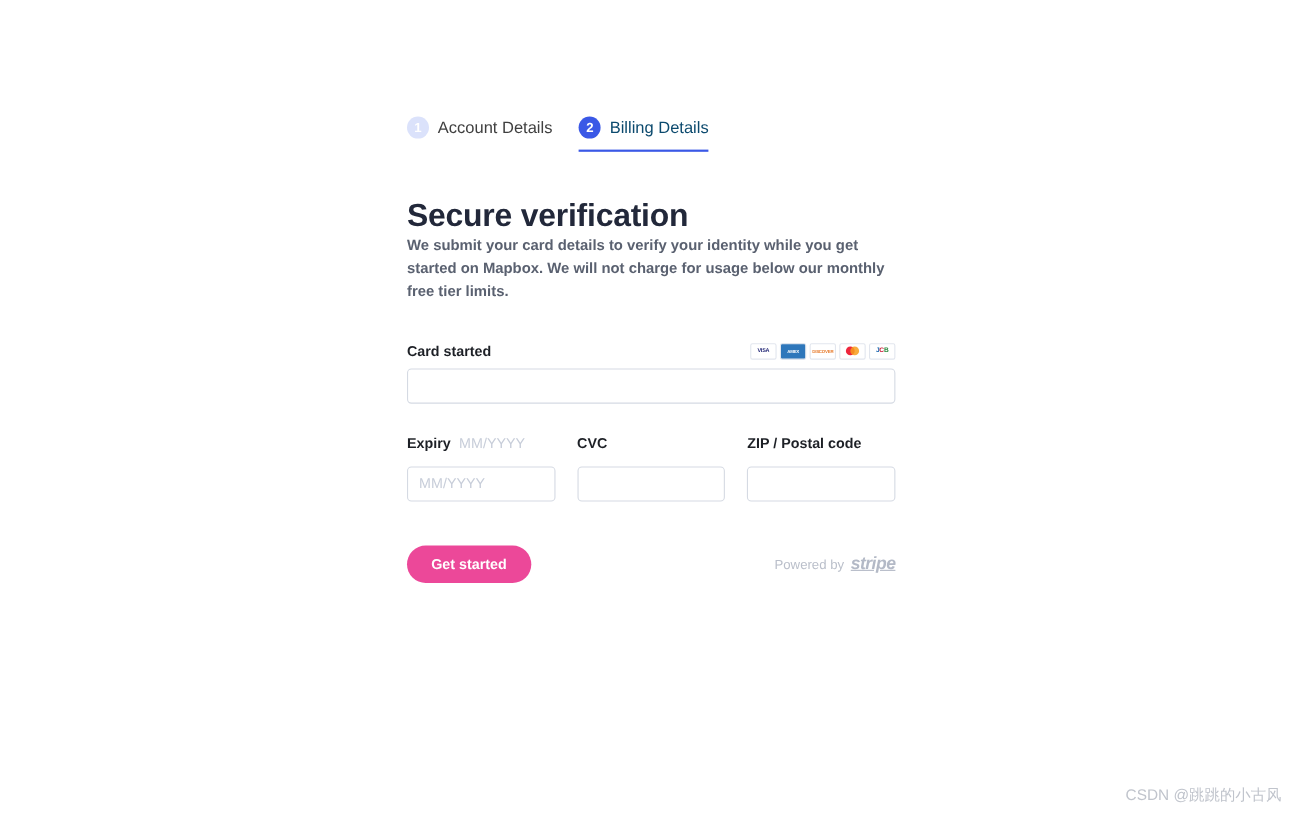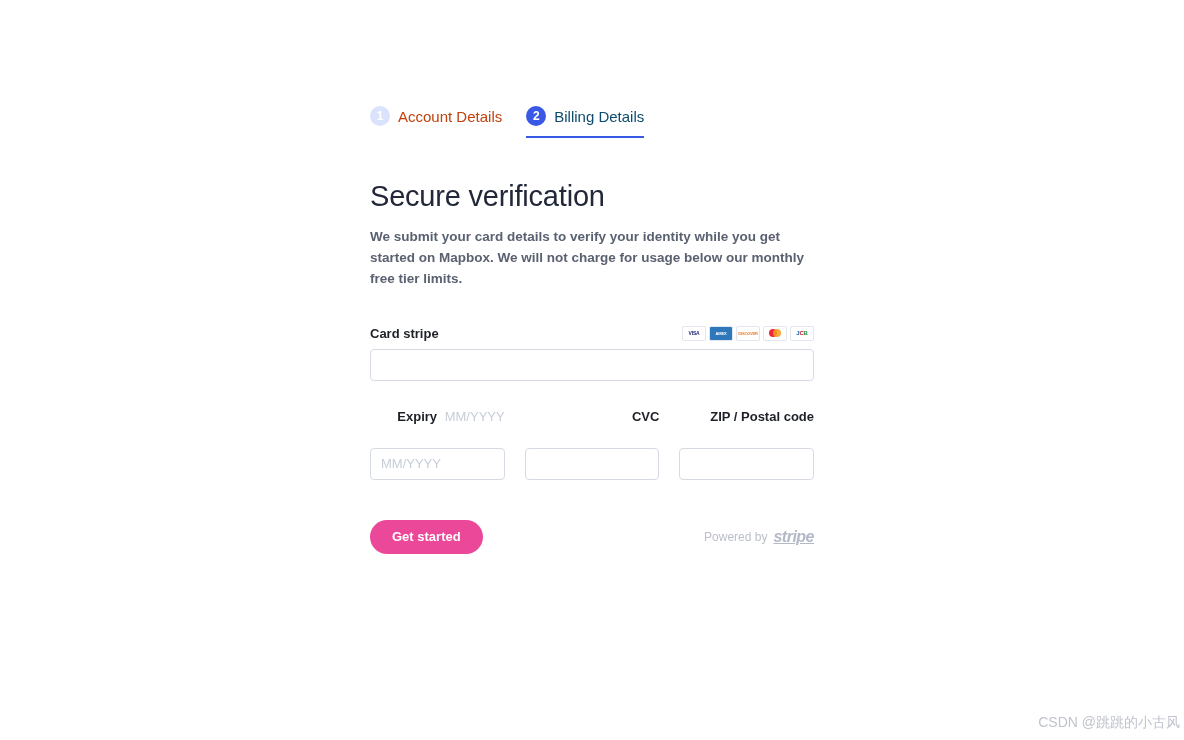--- a/index.html
+++ b/index.html
@@ -32,27 +32,27 @@
       width: 20px; height: 20px;
       border-radius: 50%;
       display: inline-flex;
       align-items: center; justify-content: center;
       font-size: 12px; font-weight: 700;
       color: #fff;
     }
     .step.inactive .step-num { background: #dbe2fb; color: #fff; }
     .step.active .step-num { background: #3a58e6; }
     .step-label { font-size: 15px; }
-    .step.inactive .step-label { color: #c2410c; }
+    .step.inactive .step-label { color: #404040; }
     .step.active .step-label { color: #0c4a6e; }
     h1 {
       font-size: 29px;
-      font-weight: 400;
+      font-weight: 700;
       color: #22283a;
-      margin-bottom: 14px;
+      margin-bottom: 0;
       letter-spacing: -0.2px;
     }
     .desc {
       color: #5a6170;
       line-height: 1.55;
       margin-bottom: 36px;
       font-size: 13.5px;
       font-weight: bold;
     }
     .row-cardnum {
@@ -104,21 +104,21 @@
       outline: none;
     }
     input.text-input::placeholder { color: #c7cdd9; }
     .full-row { margin-bottom: 28px; }
     .three-col {
       display: grid;
       grid-template-columns: 1fr 1fr 1fr;
       gap: 20px;
       margin-bottom: 40px;
     }
-    .col label { display: block; margin-bottom: 24px; text-align: right; }
+    .col label { display: block; margin-bottom: 14px; }
     .footer-row {
       display: flex;
       justify-content: space-between;
       align-items: center;
     }
     .btn-primary {
       background: #ec4899;
       color: #fff;
       border: none;
       height: 34px;
@@ -136,21 +136,21 @@
     }
     .stripe-word {
       font-weight: 700; font-style: italic;
       color: #b3b9c6;
       font-size: 16px;
       letter-spacing: -0.5px;
       text-decoration: underline;
     }
     .watermark {
       position: fixed;
-      bottom: 8px; right: 4px;
+      bottom: 8px; right: 19px;
       color: #c0c4cc;
       font-size: 14px;
     }
   </style>
 </head>
 <body>
 
 <div class="container">
 
   <div class="steps">
@@ -162,21 +162,21 @@
       <span class="step-num">2</span>
       <span class="step-label">Billing Details</span>
     </div>
   </div>
 
   <h1>Secure verification</h1>
   <p class="desc">We submit your card details to verify your identity while you get started on Mapbox. We will not charge for usage below our monthly free tier limits.</p>
 
   <div class="full-row">
     <div class="row-cardnum">
-      <label class="field-label">Card stripe</label>
+      <label class="field-label">Card started</label>
       <div class="card-brands">
         <span class="brand visa">VISA</span>
         <span class="brand amex">AMEX</span>
         <span class="brand disc">DISCOVER</span>
         <span class="brand mc"></span>
         <span class="brand jcb">
             <span class="jcb-j">J</span>
             <span class="jcb-c">C</span>
             <span class="jcb-b">B</span>
           </span>

